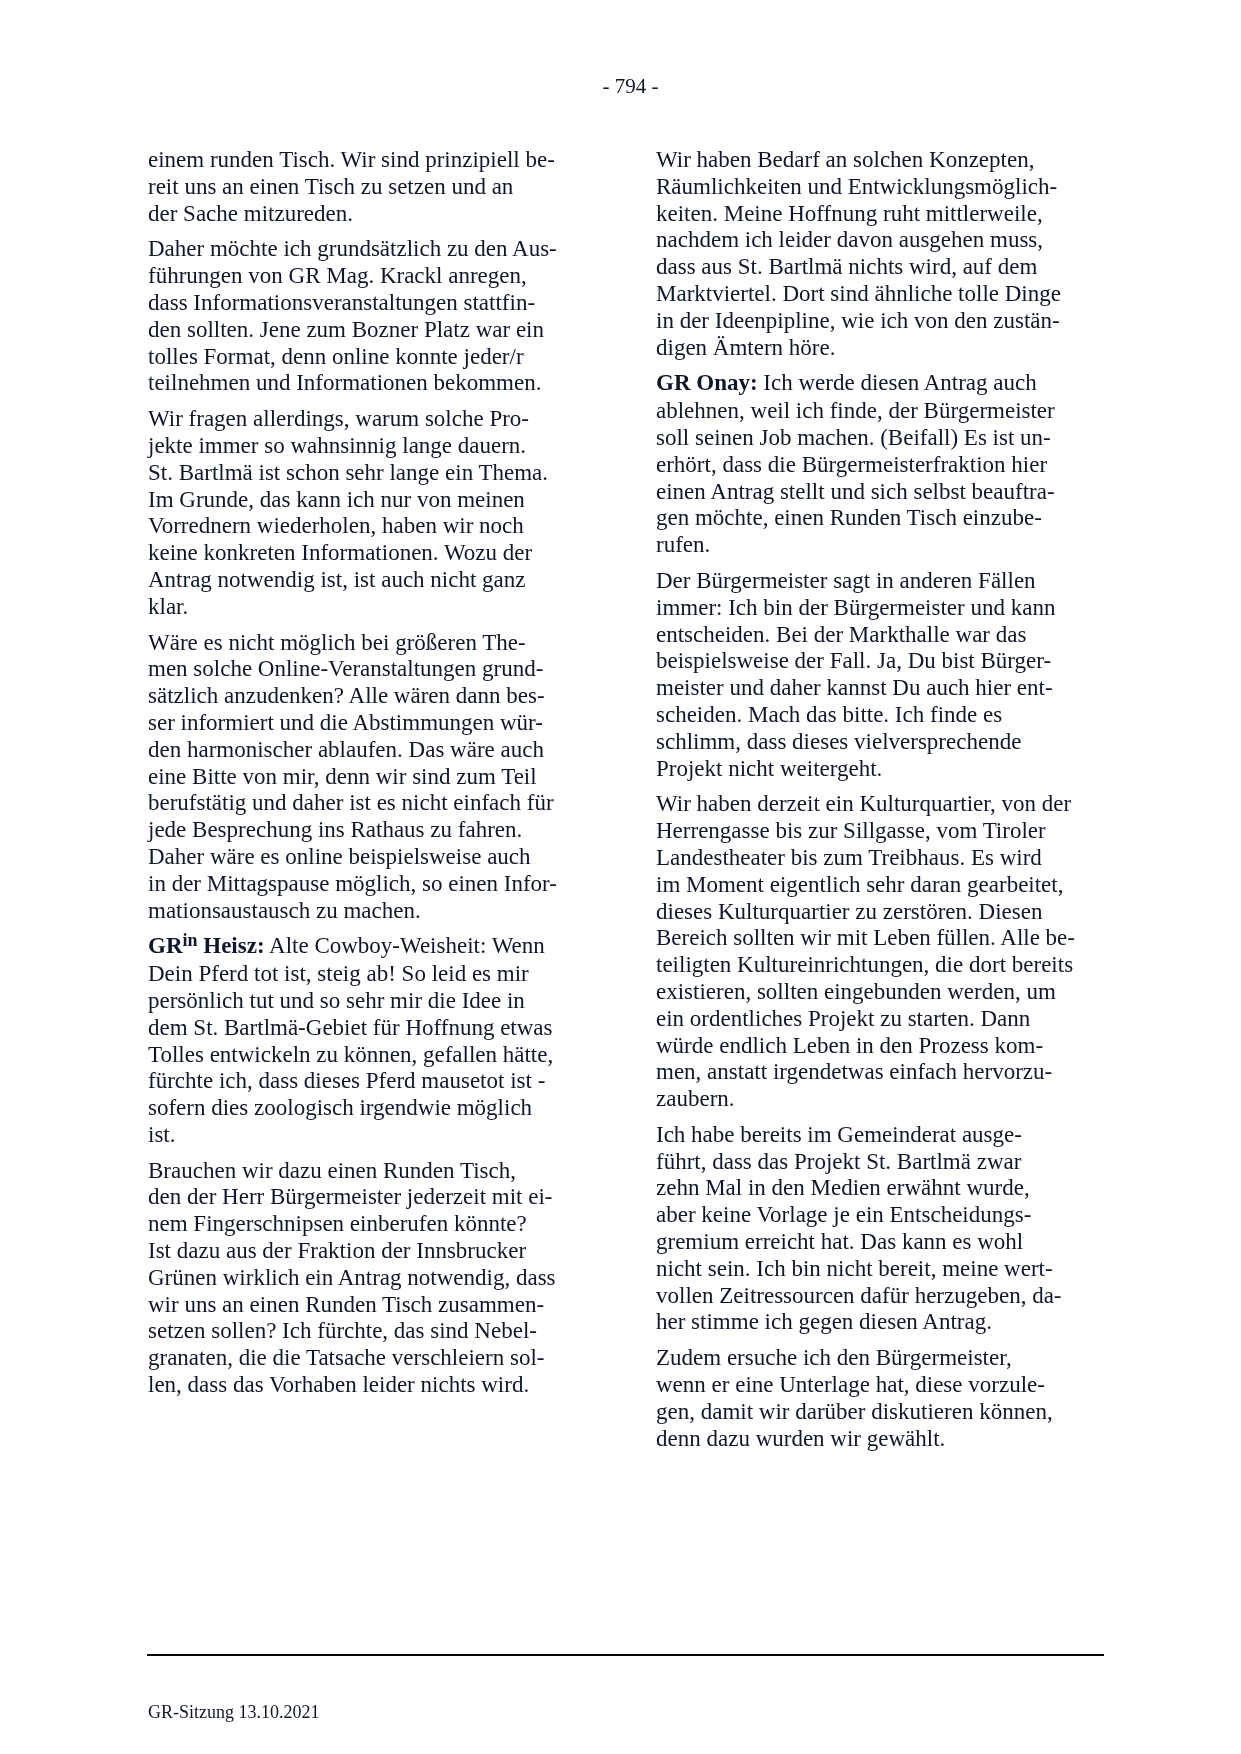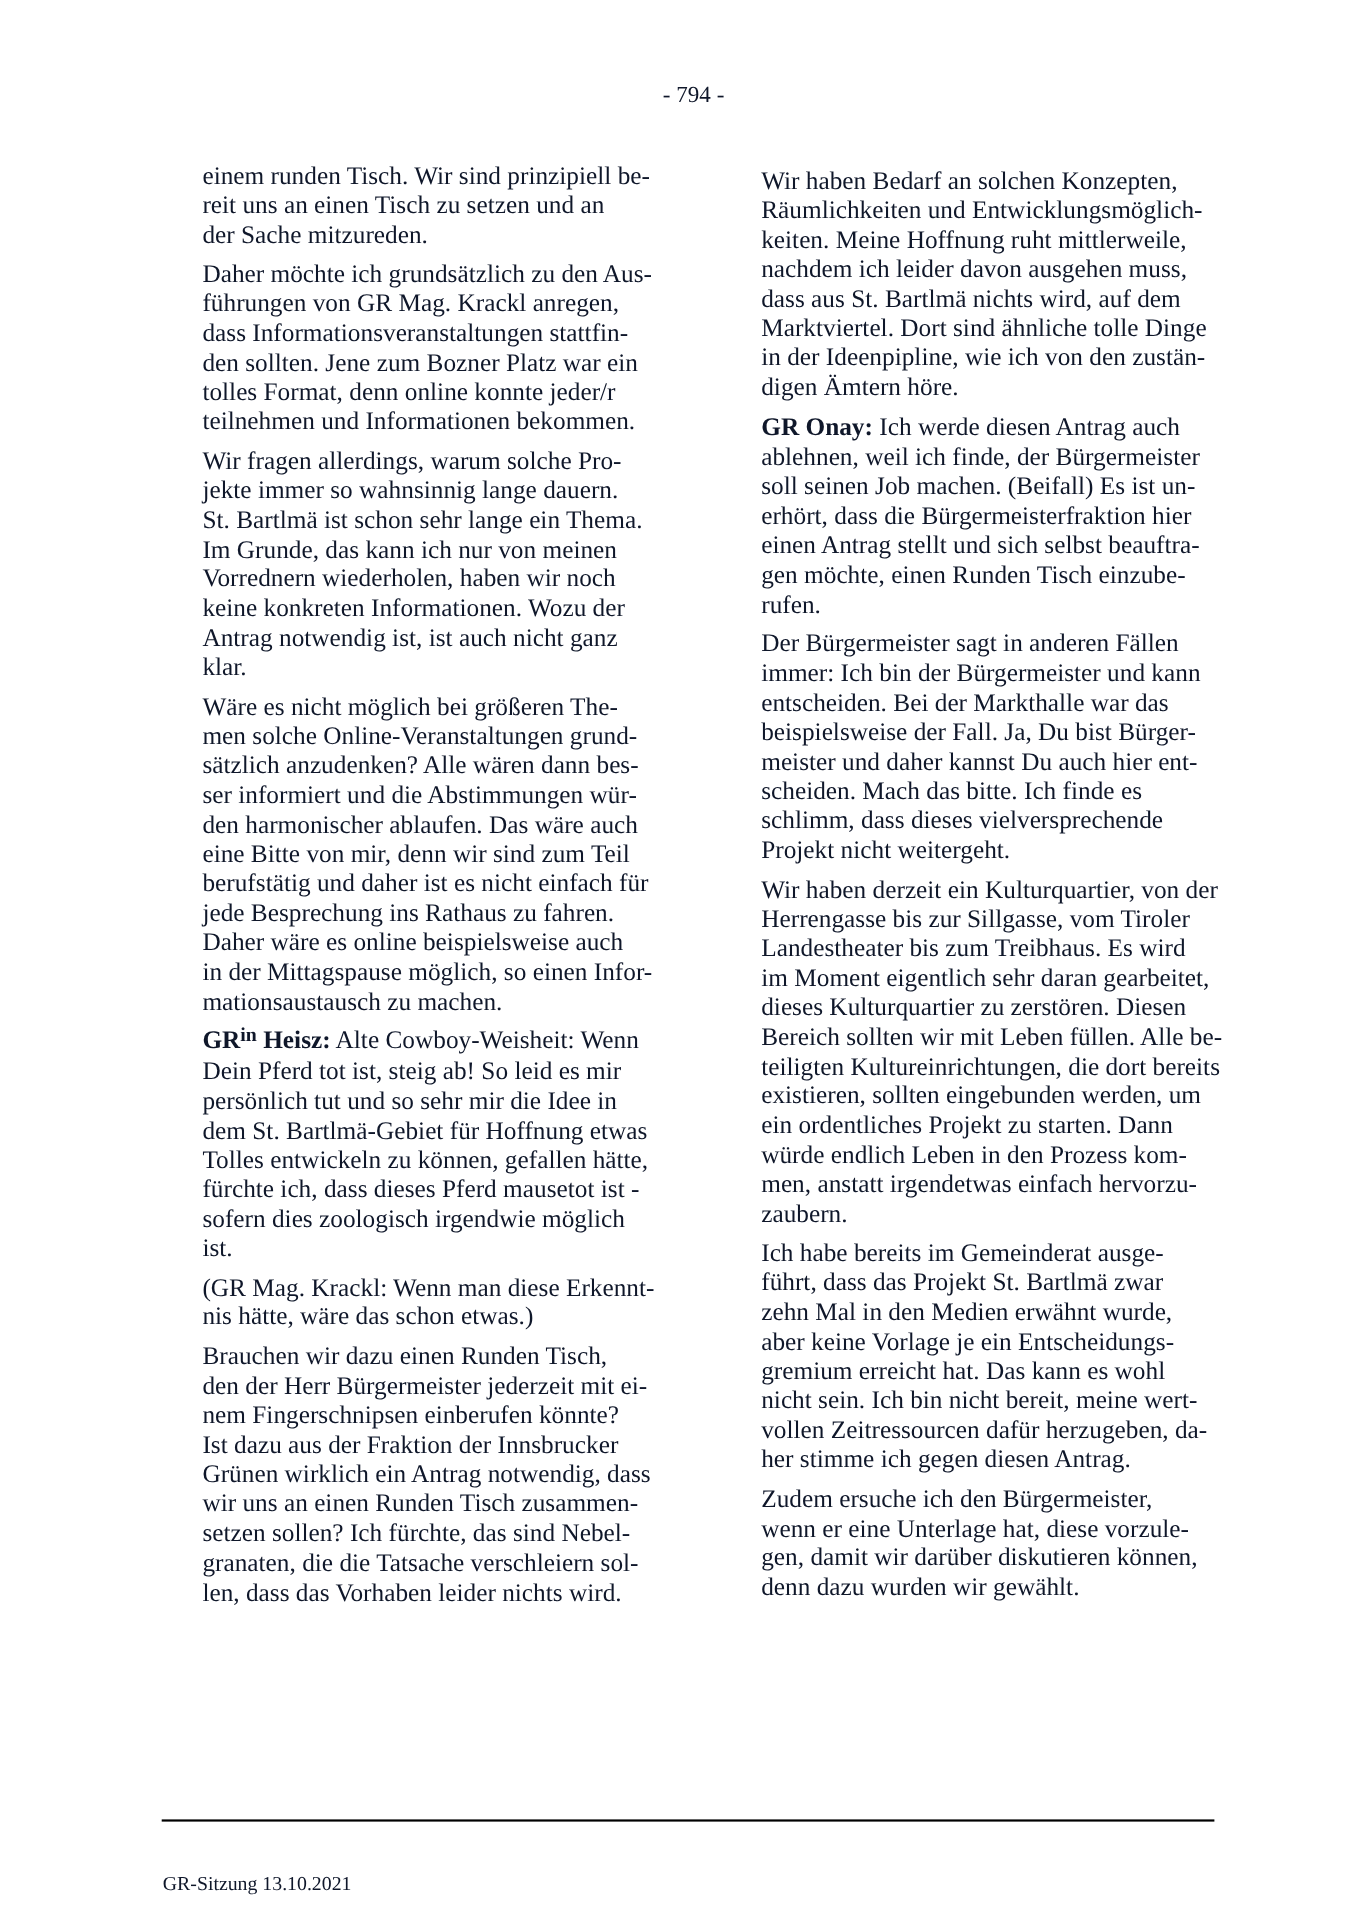--- a/index.html
+++ b/index.html
@@ -21,22 +21,21 @@
     font-size:21px;
     line-height:24px;
   }
   .columns{
     position:absolute;
     top:147px;
     left:148px;
     width:965px;
     display:flex;
     column-gap:66px;
-    align-items:center;
-    margin-left:36px;
+    align-items:flex-start;
   }
   .col{width:442px;}
   .para{
     margin:0 0 9px 0;
     font-size:23px;
     line-height:26.8px;
     white-space:pre;
     letter-spacing:0;
   }
   .speaker{font-weight:bold;}
@@ -103,22 +102,20 @@
 in der Mittagspause möglich, so einen Infor-
 mationsaustausch zu machen.</p>
       <p class="para"><b class="speaker"><span>GR</span><sup>in</sup><span> Heisz:</span></b><span> Alte Cowboy-Weisheit: Wenn
 Dein Pferd tot ist, steig ab! So leid es mir
 persönlich tut und so sehr mir die Idee in
 dem St. Bartlmä-Gebiet für Hoffnung etwas
 Tolles entwickeln zu können, gefallen hätte,
 fürchte ich, dass dieses Pferd mausetot ist -
 sofern dies zoologisch irgendwie möglich
 ist.</span></p>
-      <p class="para">(GR Mag. Krackl: Wenn man diese Erkennt-
-nis hätte, wäre das schon etwas.)</p>
       <p class="para">Brauchen wir dazu einen Runden Tisch,
 den der Herr Bürgermeister jederzeit mit ei-
 nem Fingerschnipsen einberufen könnte?
 Ist dazu aus der Fraktion der Innsbrucker
 Grünen wirklich ein Antrag notwendig, dass
 wir uns an einen Runden Tisch zusammen-
 setzen sollen? Ich fürchte, das sind Nebel-
 granaten, die die Tatsache verschleiern sol-
 len, dass das Vorhaben leider nichts wird.</p>
     </div>

